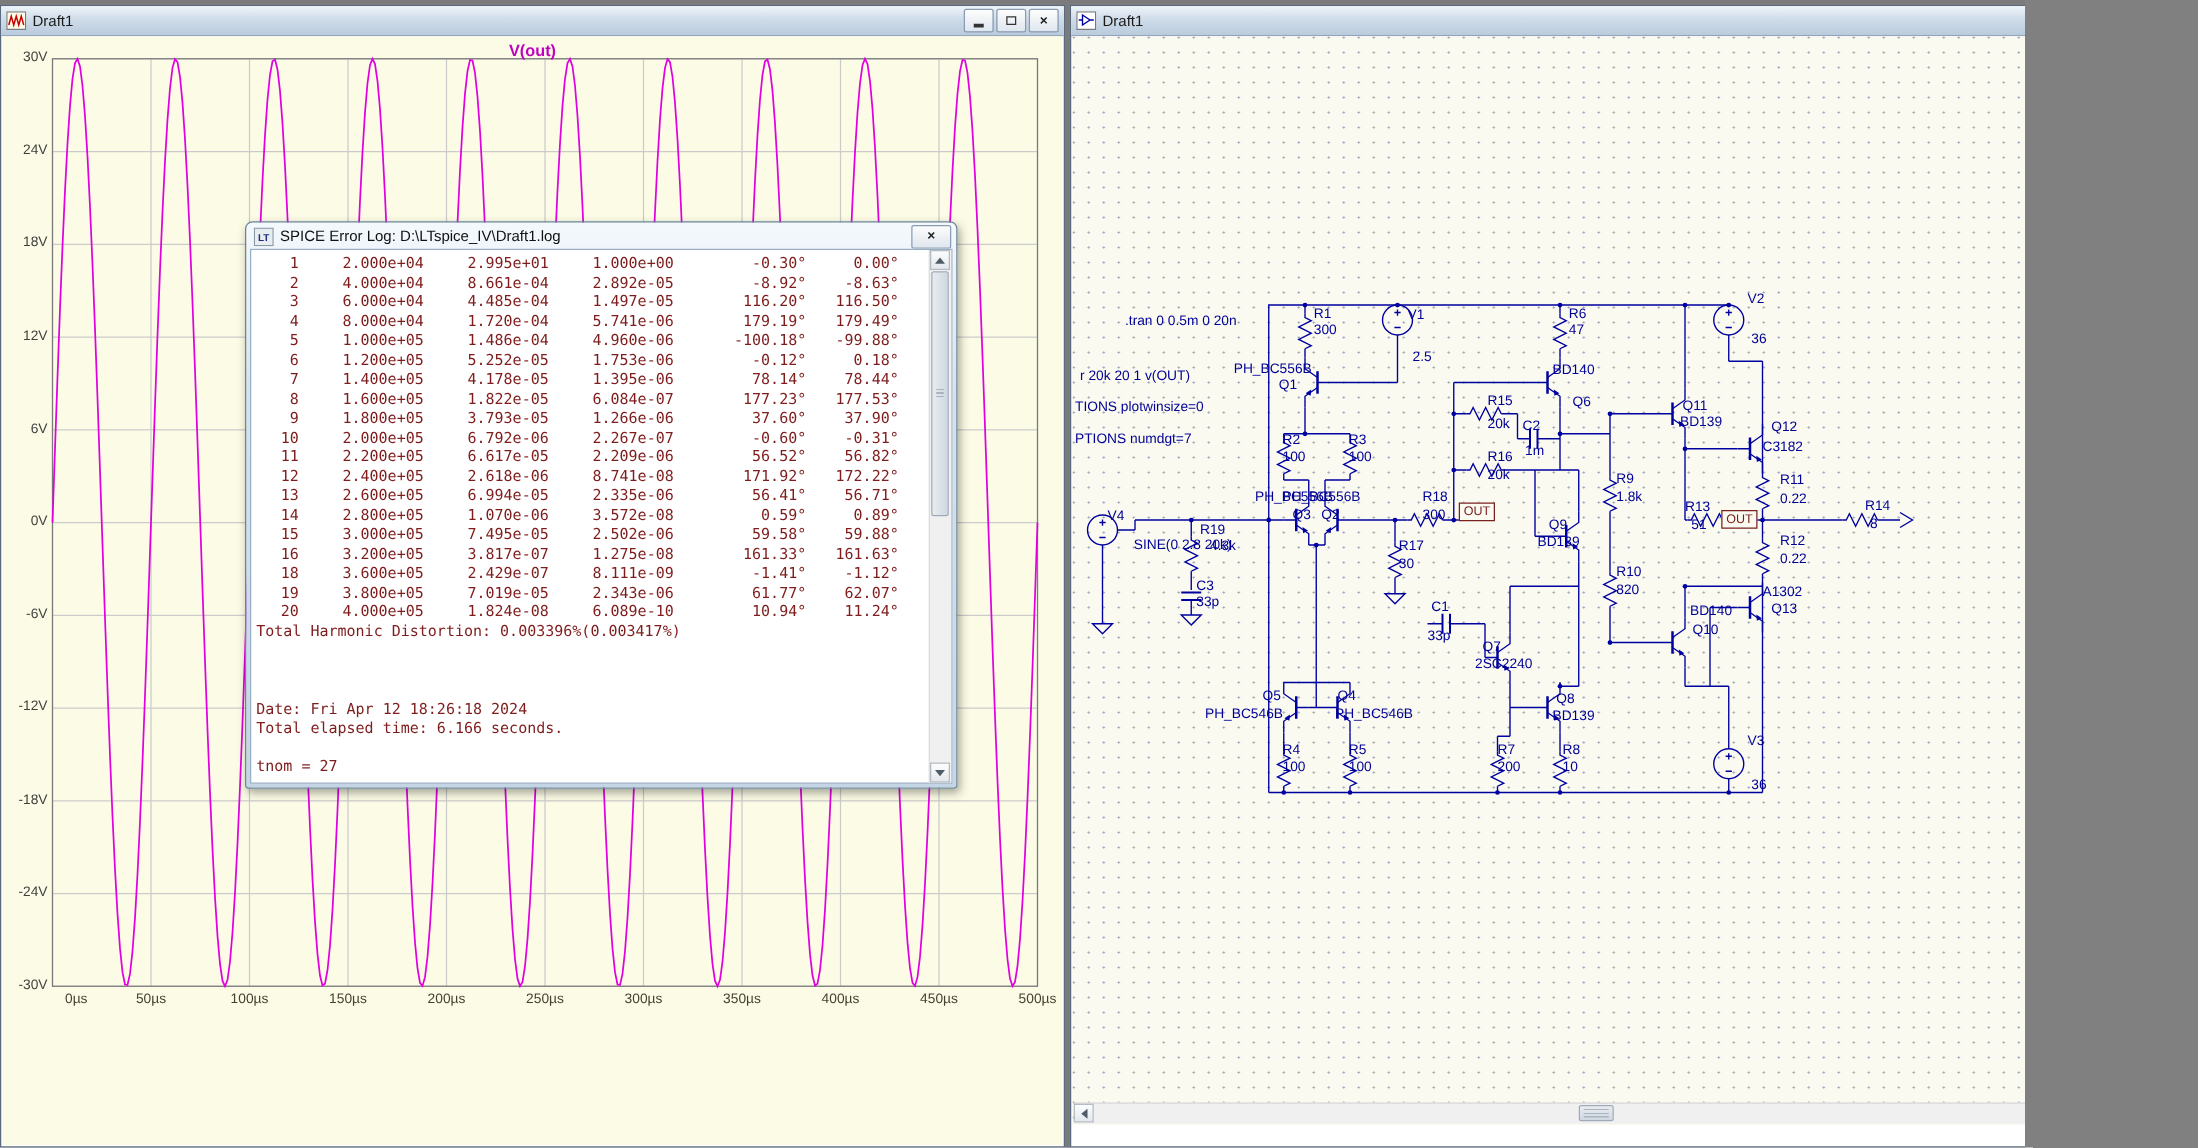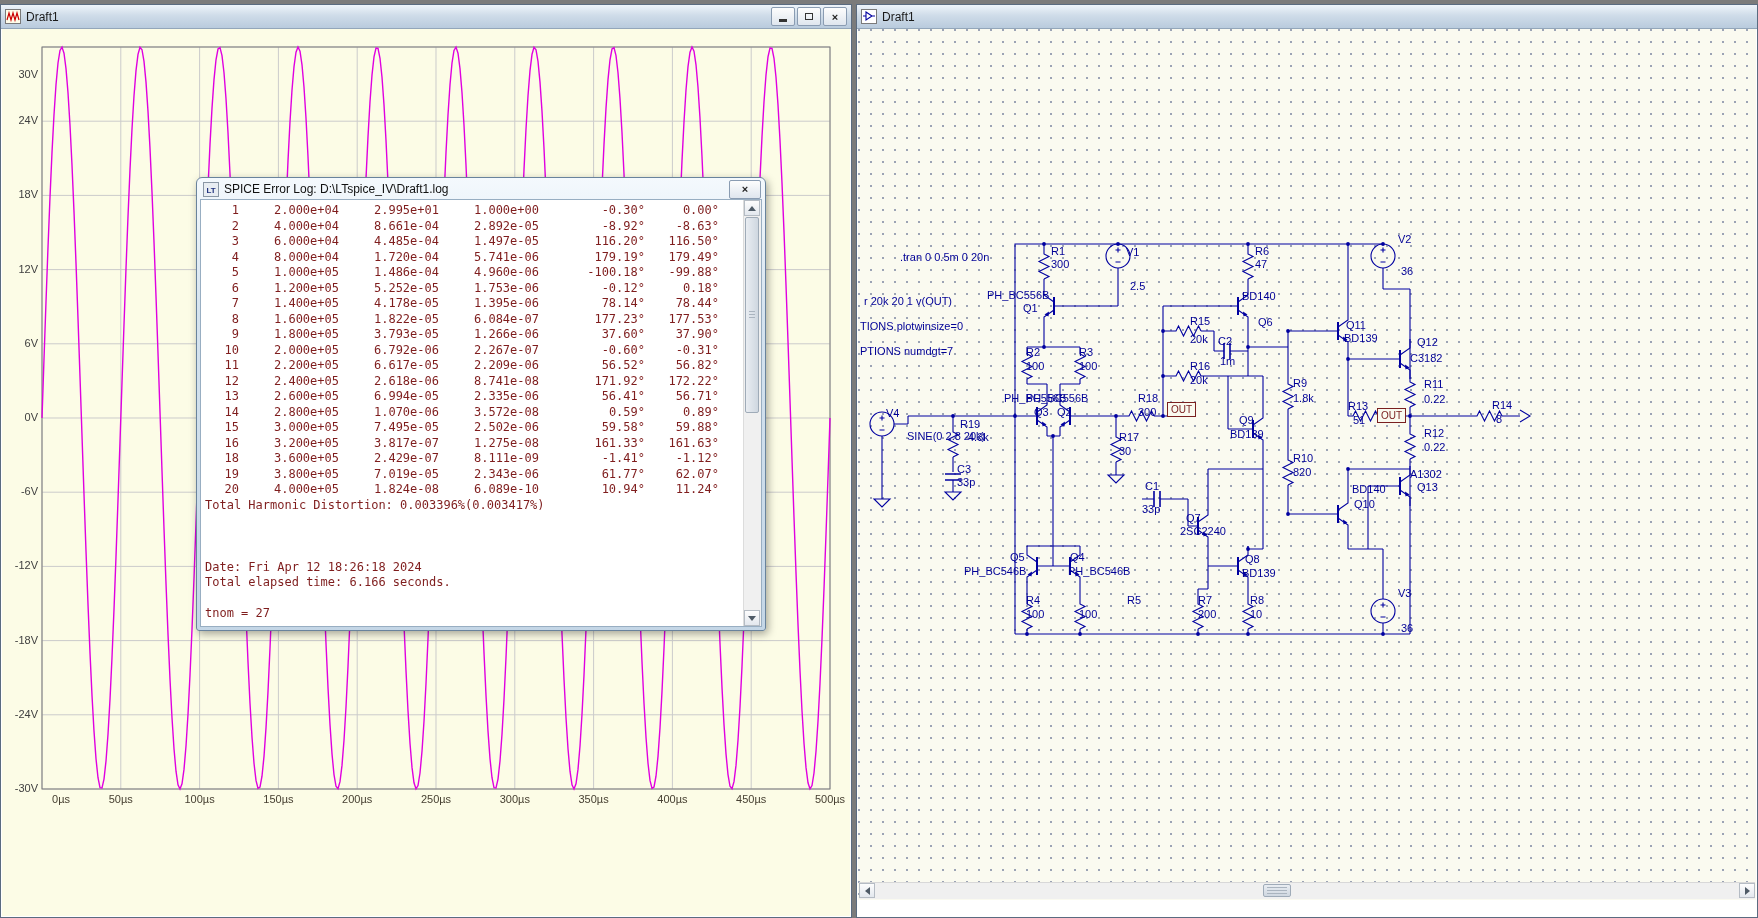--- a/index.html
+++ b/index.html
@@ -1,17 +1,17 @@
 <!DOCTYPE html>
 <html><head>
 <meta charset="utf-8">
 <style>
   html,body{margin:0;padding:0;}
   body{background:#808080;font-family:"Liberation Sans",sans-serif;}
-  #screen{position:relative;width:1758px;height:918px;overflow:hidden;background:#7b7b7b;}
+  #screen{position:relative;width:1620px;height:918px;overflow:hidden;background:#7b7b7b;}
   .window{position:absolute;background:#fff;border:1px solid #5a6b80;box-sizing:border-box;}
   .titlebar{height:24px;background:linear-gradient(#eef4fa,#cfdce9 45%,#b9cbdd);border-bottom:1px solid #93a6ba;display:flex;align-items:center;padding:0 4px;font-size:12px;color:#1a1a1a;box-sizing:border-box;}
   .tb-icon{width:16px;height:15px;margin-right:5px;flex:0 0 auto;}
   .tb-title{white-space:nowrap;}
   .tb-btns{margin-left:auto;display:flex;}
   .wbtn{width:22px;height:17px;border:1px solid #8a9cb2;background:linear-gradient(#fdfdfd,#dfe6ee);border-radius:2px;margin-left:2px;display:flex;align-items:center;justify-content:center;font-size:11px;font-weight:bold;color:#222;}
   .glyph-min{width:8px;height:3px;background:#333;margin-top:7px;}
   .glyph-restore{width:8px;height:7px;border:1px solid #333;box-sizing:border-box;}
   
   #wave-area{position:absolute;top:24px;left:1px;right:1px;bottom:1px;background:#fcfce6;overflow:hidden;}
@@ -86,22 +86,23 @@
           <line x1="40" y1="314.8" x2="828" y2="314.8" stroke="#cbcbcb" stroke-width="1"></line>
           <line x1="40" y1="389" x2="828" y2="389" stroke="#cbcbcb" stroke-width="1"></line>
           <line x1="40" y1="463.2" x2="828" y2="463.2" stroke="#cbcbcb" stroke-width="1"></line>
           <line x1="40" y1="537.4" x2="828" y2="537.4" stroke="#cbcbcb" stroke-width="1"></line>
           <line x1="40" y1="611.6" x2="828" y2="611.6" stroke="#cbcbcb" stroke-width="1"></line>
           <line x1="40" y1="685.8" x2="828" y2="685.8" stroke="#cbcbcb" stroke-width="1"></line>
           <line x1="40" y1="760" x2="828" y2="760" stroke="#cbcbcb" stroke-width="1"></line>
           <rect x="40" y="18" width="788" height="742" fill="none" stroke="#7a7a7a" stroke-width="1"></rect>
           <path d="M40,389.0L42,330.1L44,272.7L46,218.2L48,168.1L50,123.5L52,85.8L54,55.7L56,34.0L58,21.4L60,18.1L62,24.2L64,39.6L66,63.8L68,96.3L70,136.2L72,182.6L74,234.1L76,289.6L78,347.7L80,406.7L82,465.4L84,522.0L86,575.4L88,623.9L90,666.5L92,702.1L94,729.7L96,748.7L98,758.6L100,759.0L102,750.1L104,732.0L106,705.3L108,670.4L110,628.5L112,580.4L114,527.6L116,471.1L118,412.6L120,353.6L122,295.4L124,239.5L126,187.5L128,140.6L130,100.0L132,66.7L134,41.6L136,25.3L138,18.3L140,20.7L142,32.4L144,53.1L146,82.4L148,119.4L150,163.3L152,213.0L154,267.1L156,324.3L158,383.1L160,442.1L162,499.7L164,554.5L166,605.1L168,650.3L170,688.8L172,719.7L174,742.2L176,755.8L178,760.0L180,754.8L182,740.4L184,717.0L186,685.3L188,646.1L190,600.3L192,549.2L194,494.0L196,436.2L198,377.2L200,318.4L202,261.5L204,207.8L206,158.7L208,115.4L210,79.1L212,50.6L214,30.8L216,20.0L218,18.6L220,26.6L222,43.7L224,69.7L226,103.7L228,145.0L230,192.5L232,245.0L234,301.1L236,359.4L238,418.6L240,476.9L242,533.0L244,585.5L246,633.0L248,674.3L250,708.3L252,734.3L254,751.4L256,759.4L258,758.0L260,747.2L262,727.4L264,698.9L266,662.6L268,619.3L270,570.2L272,516.5L274,459.6L276,400.8L278,341.8L280,284.0L282,228.8L284,177.7L286,131.9L288,92.7L290,61.0L292,37.6L294,23.2L296,18.0L298,22.2L300,35.8L302,58.3L304,89.2L306,127.7L308,172.9L310,223.5L312,278.3L314,335.9L316,394.9L318,453.7L320,510.9L322,565.0L324,614.7L326,658.6L328,695.6L330,724.9L332,745.6L334,757.3L336,759.7L338,752.7L340,736.4L342,711.3L344,678.0L346,637.4L348,590.5L350,538.5L352,482.6L354,424.4L356,365.4L358,306.9L360,250.4L362,197.6L364,149.5L366,107.6L368,72.7L370,46.0L372,27.9L374,19.0L376,19.4L378,29.3L380,48.3L382,75.9L384,111.5L386,154.1L388,202.6L390,256.0L392,312.6L394,371.3L396,430.3L398,488.4L400,543.9L402,595.4L404,641.8L406,681.7L408,714.2L410,738.4L412,753.8L414,759.9L416,756.6L418,744.0L420,722.3L422,692.2L424,654.5L426,609.9L428,559.8L430,505.3L432,447.9L434,389.0L436,330.1L438,272.7L440,218.2L442,168.1L444,123.5L446,85.8L448,55.7L450,34.0L452,21.4L454,18.1L456,24.2L458,39.6L460,63.8L462,96.3L464,136.2L466,182.6L468,234.1L470,289.6L472,347.7L474,406.7L476,465.4L478,522.0L480,575.4L482,623.9L484,666.5L486,702.1L488,729.7L490,748.7L492,758.6L494,759.0L496,750.1L498,732.0L500,705.3L502,670.4L504,628.5L506,580.4L508,527.6L510,471.1L512,412.6L514,353.6L516,295.4L518,239.5L520,187.5L522,140.6L524,100.0L526,66.7L528,41.6L530,25.3L532,18.3L534,20.7L536,32.4L538,53.1L540,82.4L542,119.4L544,163.3L546,213.0L548,267.1L550,324.3L552,383.1L554,442.1L556,499.7L558,554.5L560,605.1L562,650.3L564,688.8L566,719.7L568,742.2L570,755.8L572,760.0L574,754.8L576,740.4L578,717.0L580,685.3L582,646.1L584,600.3L586,549.2L588,494.0L590,436.2L592,377.2L594,318.4L596,261.5L598,207.8L600,158.7L602,115.4L604,79.1L606,50.6L608,30.8L610,20.0L612,18.6L614,26.6L616,43.7L618,69.7L620,103.7L622,145.0L624,192.5L626,245.0L628,301.1L630,359.4L632,418.6L634,476.9L636,533.0L638,585.5L640,633.0L642,674.3L644,708.3L646,734.3L648,751.4L650,759.4L652,758.0L654,747.2L656,727.4L658,698.9L660,662.6L662,619.3L664,570.2L666,516.5L668,459.6L670,400.8L672,341.8L674,284.0L676,228.8L678,177.7L680,131.9L682,92.7L684,61.0L686,37.6L688,23.2L690,18.0L692,22.2L694,35.8L696,58.3L698,89.2L700,127.7L702,172.9L704,223.5L706,278.3L708,335.9L710,394.9L712,453.7L714,510.9L716,565.0L718,614.7L720,658.6L722,695.6L724,724.9L726,745.6L728,757.3L730,759.7L732,752.7L734,736.4L736,711.3L738,678.0L740,637.4L742,590.5L744,538.5L746,482.6L748,424.4L750,365.4L752,306.9L754,250.4L756,197.6L758,149.5L760,107.6L762,72.7L764,46.0L766,27.9L768,19.0L770,19.4L772,29.3L774,48.3L776,75.9L778,111.5L780,154.1L782,202.6L784,256.0L786,312.6L788,371.3L790,430.3L792,488.4L794,543.9L796,595.4L798,641.8L800,681.7L802,714.2L804,738.4L806,753.8L808,759.9L810,756.6L812,744.0L814,722.3L816,692.2L818,654.5L820,609.9L822,559.8L824,505.3L826,447.9L828,389.0" fill="none" stroke="#E000E0" stroke-width="1.4"></path>
         </svg>
+      <div id="plot-title">V(out)</div>
       <div id="plot-ticks">
-          <span class="ytick" style="top: 11px; margin-top: 28px;">30V</span>
+          <span class="ytick" style="top: 11px;">30V</span>
           <span class="ytick" style="top: 85.2px;">24V</span>
           <span class="ytick" style="top: 159.4px;">18V</span>
           <span class="ytick" style="top: 233.6px;">12V</span>
           <span class="ytick" style="top: 307.8px;">6V</span>
           <span class="ytick" style="top: 382px;">0V</span>
           <span class="ytick" style="top: 456.2px;">-6V</span>
           <span class="ytick" style="top: 530.4px;">-12V</span>
           <span class="ytick" style="top: 604.6px;">-18V</span>
           <span class="ytick" style="top: 678.8px;">-24V</span>
           <span class="ytick" style="top: 753px;">-30V</span>
@@ -375,21 +376,21 @@
           <span class="schem-label" style="left: 152px; top: 522px;">Q5</span>
           <span class="schem-label" style="left: 106px; top: 536px;">PH_BC546B</span>
           <span class="schem-label" style="left: 212px; top: 522px;">Q4</span>
           <span class="schem-label" style="left: 210px; top: 536px;">PH_BC546B</span>
           <span class="schem-label" style="left: 387px; top: 524px;">Q8</span>
           <span class="schem-label" style="left: 384px; top: 538px;">BD139</span>
           <span class="schem-label" style="left: 540px; top: 558px;">V3</span>
           <span class="schem-label" style="left: 543px; top: 593px;">36</span>
           <span class="schem-label" style="left: 168px; top: 565px;">R4</span>
           <span class="schem-label" style="left: 168px; top: 579px;">100</span>
-          <span class="schem-label" style="left: 221px; top: 565px; padding-left: 48px;">R5</span>
+          <span class="schem-label" style="left: 221px; top: 565px;">R5</span>
           <span class="schem-label" style="left: 221px; top: 579px;">100</span>
           <span class="schem-label" style="left: 340px; top: 565px;">R7</span>
           <span class="schem-label" style="left: 340px; top: 579px;">200</span>
           <span class="schem-label" style="left: 392px; top: 565px;">R8</span>
           <span class="schem-label" style="left: 392px; top: 579px;">10</span>
           <span class="schem-label k-f" style="left: 309px; top: 373px;">OUT</span>
           <span class="schem-label k-f" style="left: 519px; top: 379px;">OUT</span>
         </div>
       <div class="hscroll">
         <div class="hs-btn" style="left:0;">

